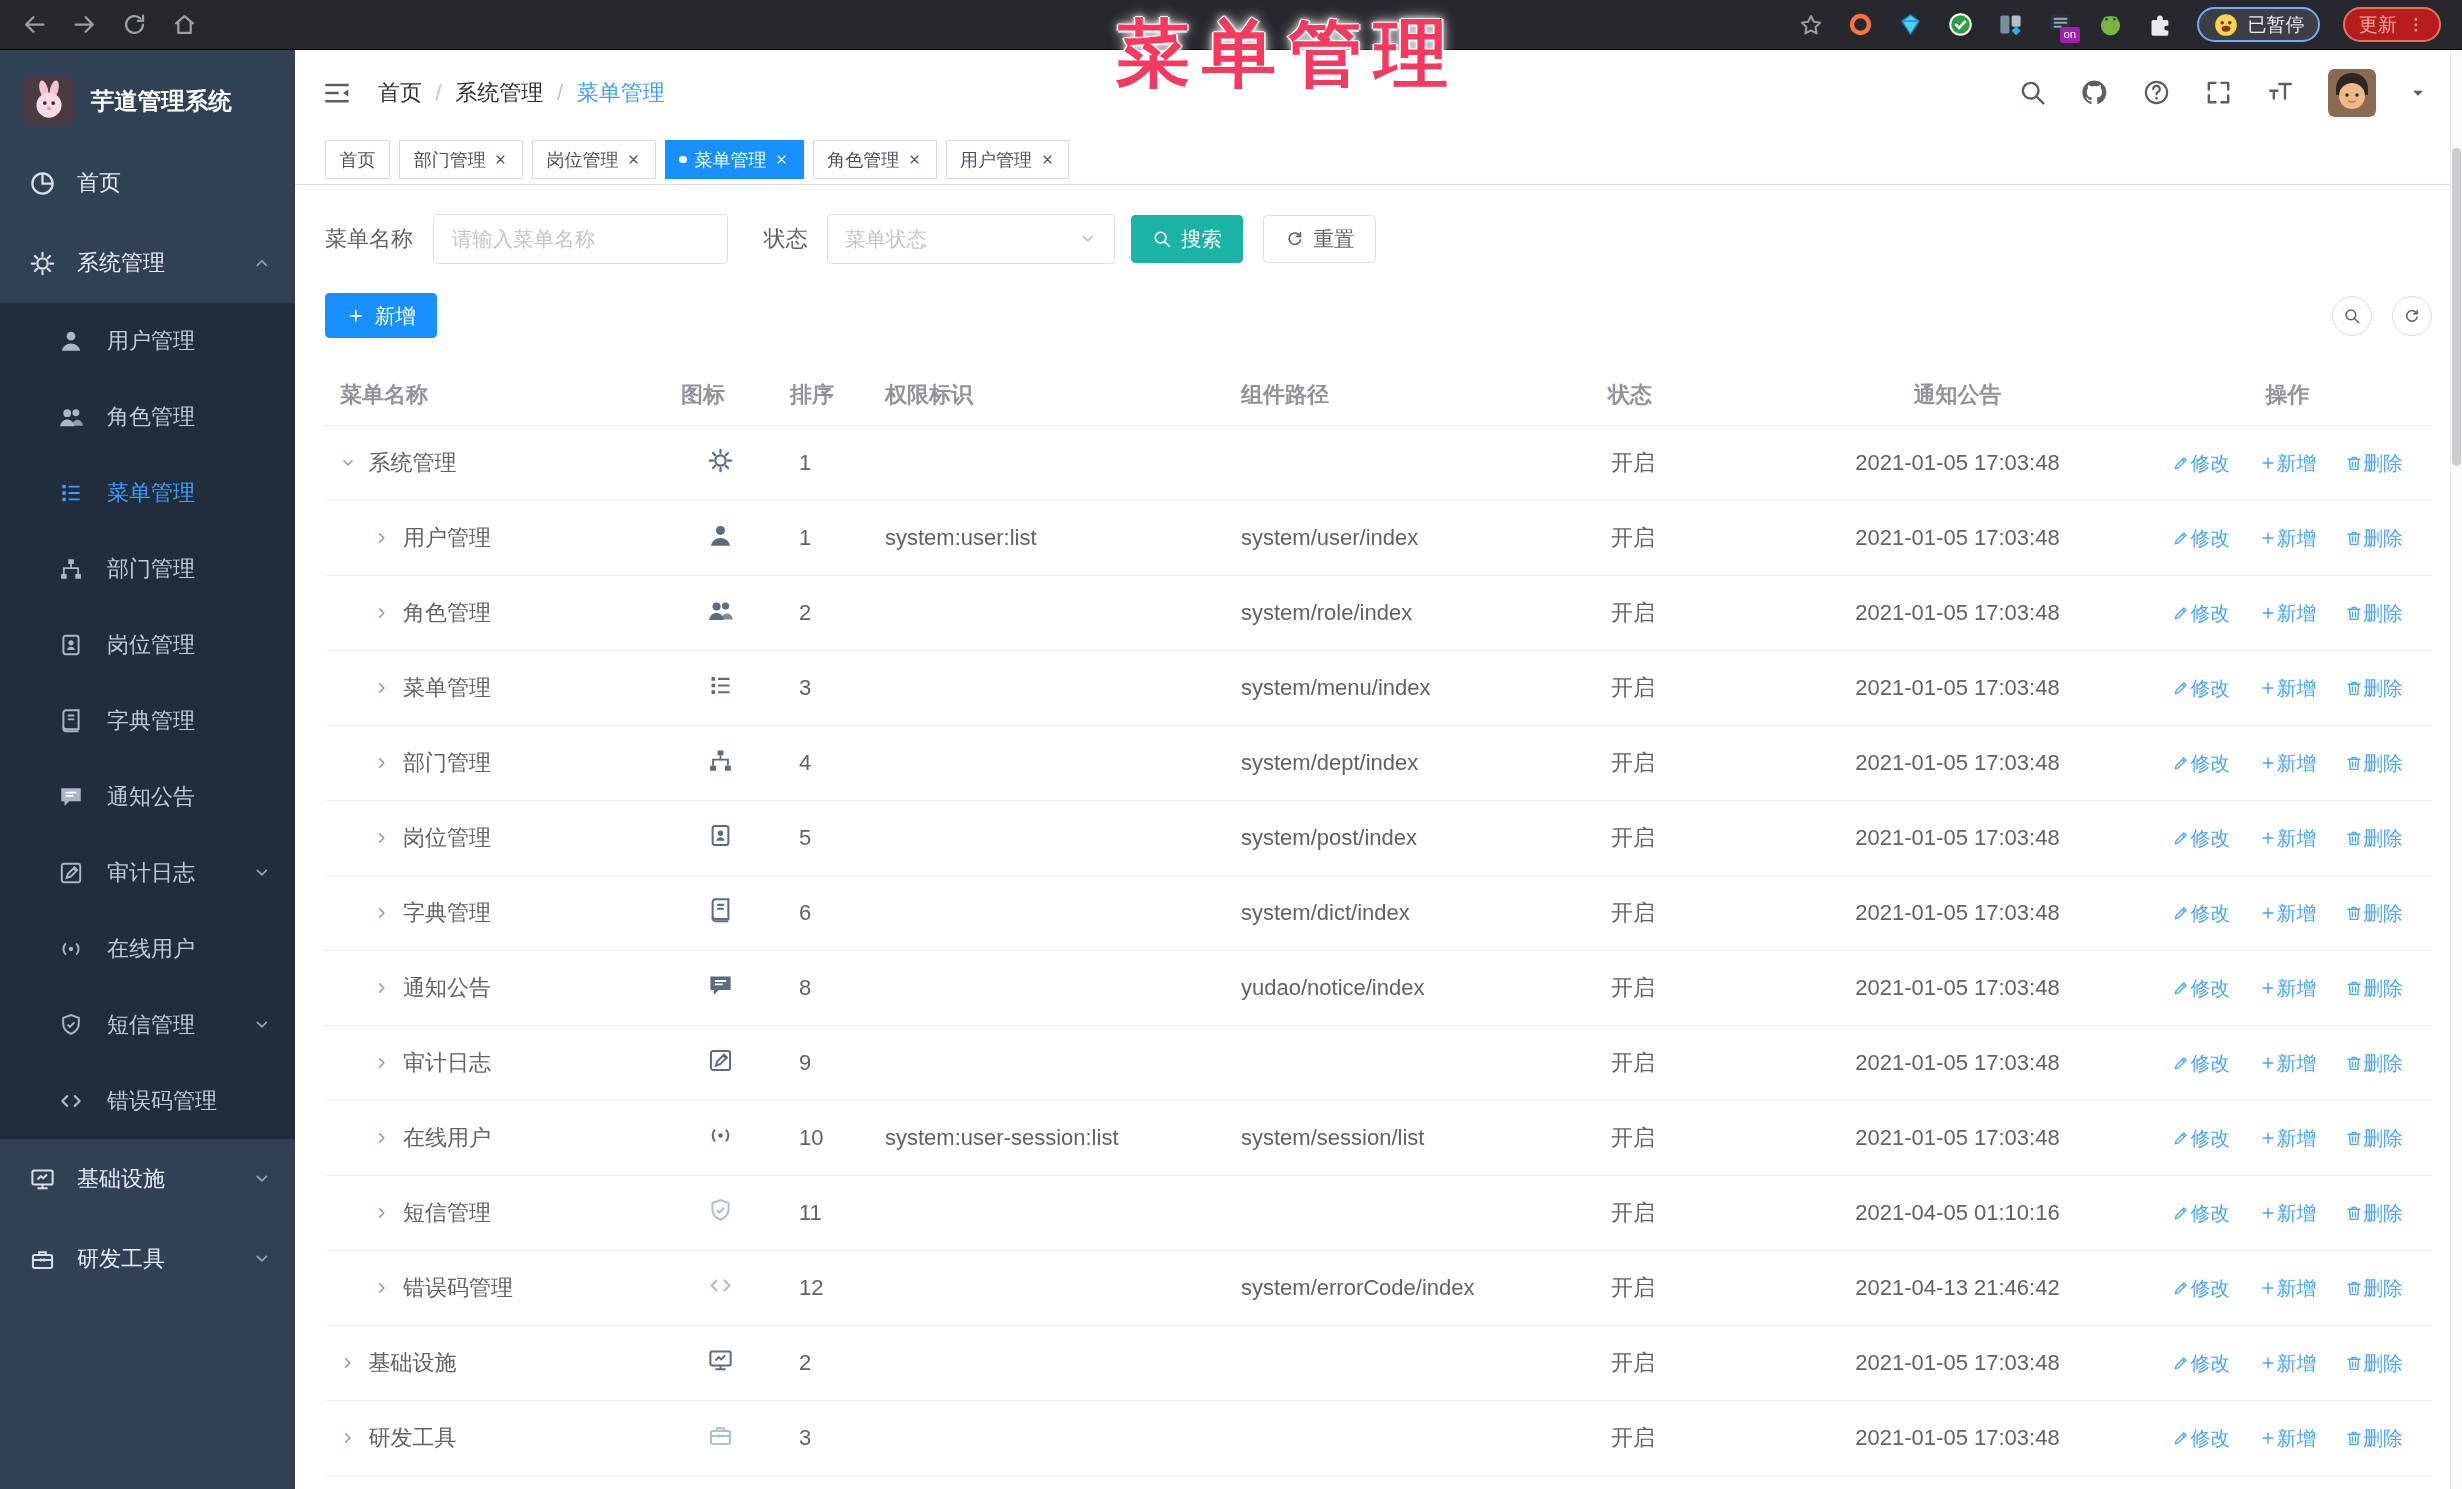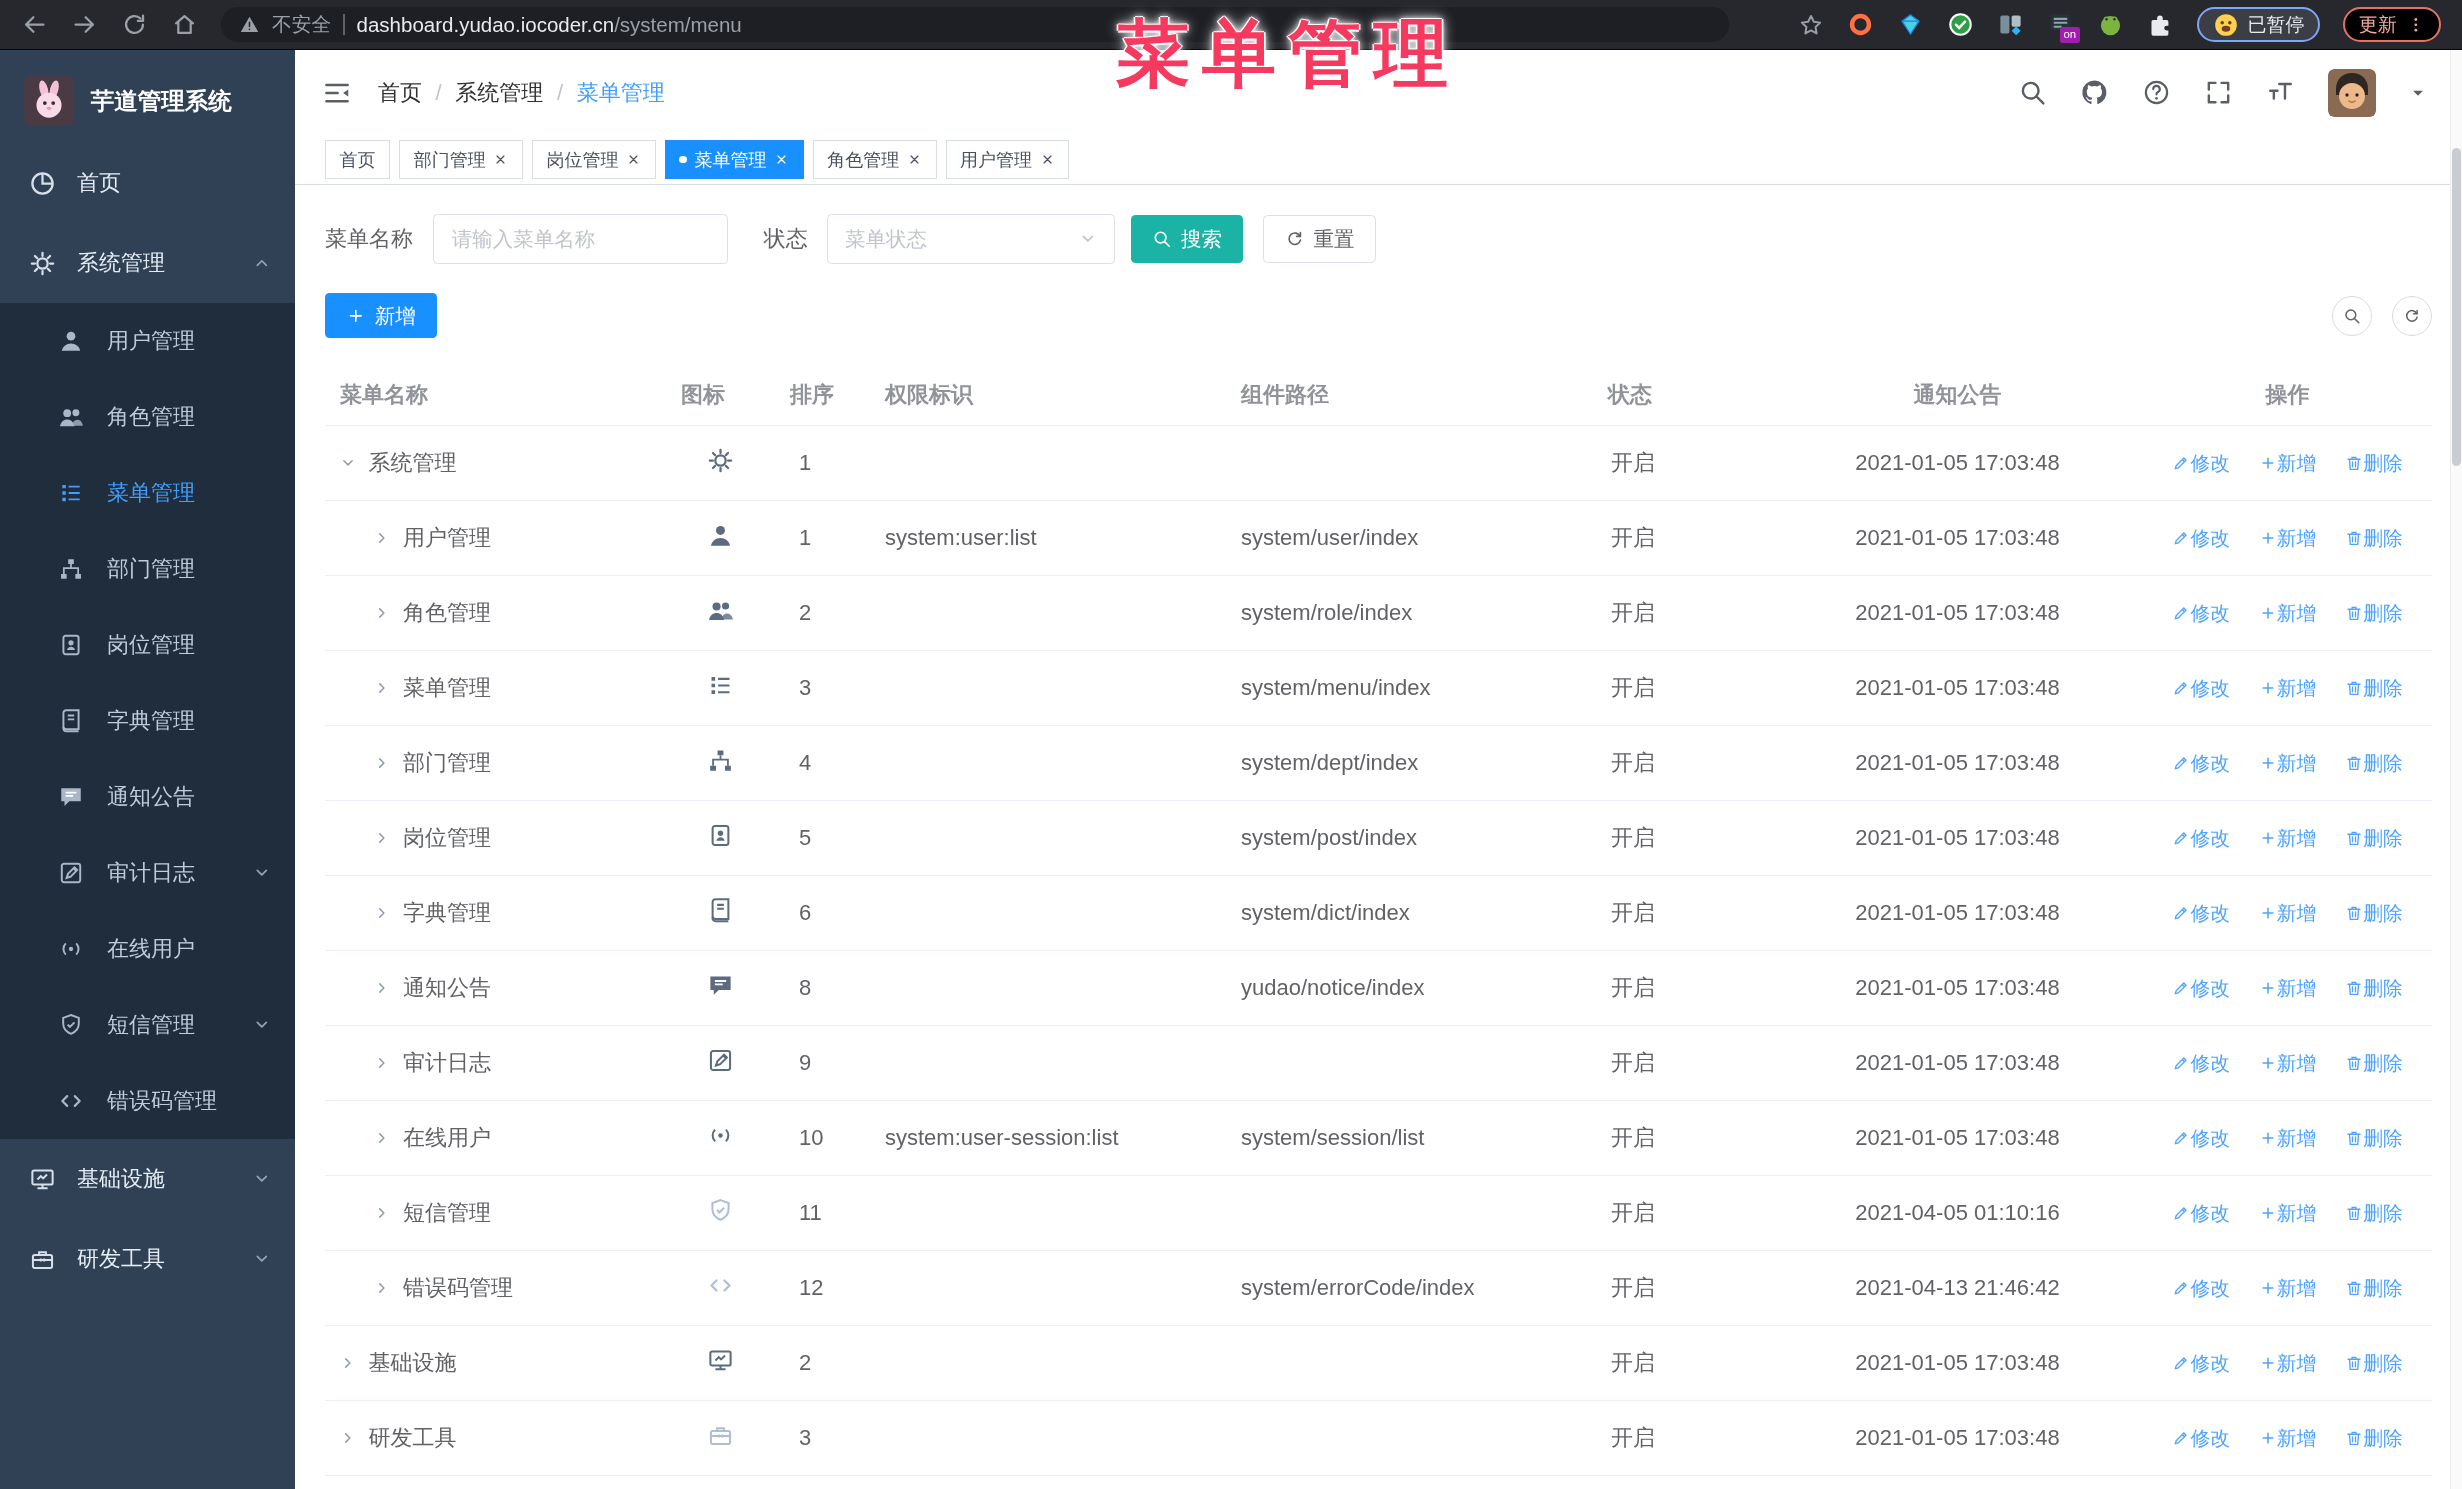--- a/index.html
+++ b/index.html
@@ -20,21 +20,21 @@
   .url{font-size:20.5px;color:#e8eaed;white-space:nowrap;overflow:hidden;}
   .url-path{color:#9aa0a6;}
   .chrome-right{margin-left:auto;display:flex;align-items:center;gap:23px;}
   .star-ic{width:26px;height:26px;color:#9aa0a6;}
   .ext-ic{width:27px;height:27px;position:relative;}
   .on-badge{position:absolute;right:-6px;bottom:-4.5px;background:#a21caf;color:#fff;
             font-size:11.4px;line-height:1.1;padding:1.5px 3.8px;border-radius:2.3px;}
   .pill{display:flex;align-items:center;gap:9px;height:35px;border-radius:18px;
         padding:0 13.6px;font-size:19px;box-sizing:border-box;white-space:nowrap;}
   .pill.paused{border:2.3px solid #7ea6f5;color:#e8eaed;background:#3b3e45;}
-  .pill.update{border:2.3px solid #e57363;color:#f0a899;background:#000000;}
+  .pill.update{border:2.3px solid #e57363;color:#f0a899;background:#b91c1c;}
   .face{width:26px;height:26px;}
   .dots{width:19.7px;height:19.7px;color:#f0a899;}
 
   
   .page{display:flex;height:1440px;}
   .sidebar{width:295px;background:#304156;flex:none;overflow:hidden;}
   .logo{height:85px;display:flex;align-items:center;gap:16.7px;padding-left:24px;margin-top:8px;}
   .logo-img{width:50px;height:50px;border-radius:6px;overflow:hidden;}
   .logo-title{color:#fff;font-size:23.5px;font-weight:700;}
   .side-item{display:flex;align-items:center;cursor:pointer;}
@@ -145,31 +145,20 @@
         <svg viewBox="0 0 24 24" fill="none" stroke="currentColor" stroke-width="2" stroke-linecap="round" stroke-linejoin="round">
           <path d="M19.5 12a7.5 7.5 0 1 1-2.2-5.3"></path>
           <path d="M19.6 4.2v4.6H15"></path>
         </svg>
       </span>
     <span class="nav-ic" data-icon="home-icon">
         <svg viewBox="0 0 24 24" fill="none" stroke="currentColor" stroke-width="2" stroke-linecap="round" stroke-linejoin="round">
           <path d="M4.5 11L12 4.5 19.5 11M6.5 9.5V19.5h11V9.5"></path>
         </svg>
       </span>
-    <div class="addr">
-      <span class="warn" data-icon="warning-icon">
-          <svg viewBox="0 0 24 24">
-            <path d="M12 3.2L22 20.5H2z" fill="currentColor"></path>
-            <path d="M12 9.5v4.8M12 17.4v.2" stroke="#26282d" stroke-width="1.8" stroke-linecap="round" fill="none"></path>
-          </svg>
-        </span>
-      <span class="sec-label">不安全</span>
-      <span class="addr-div"></span>
-      <span class="url"><span>dashboard.yudao.iocoder.cn</span><span class="url-path">/system/menu</span></span>
-    </div>
     <div class="chrome-right">
       <span class="star-ic" data-icon="star-icon">
           <svg viewBox="0 0 24 24" fill="none" stroke="currentColor" stroke-width="1.8" stroke-linejoin="round">
             <path d="M12 3.6l2.6 5.4 5.9.8-4.3 4.1 1 5.9L12 17l-5.2 2.8 1-5.9L3.5 9.8l5.9-.8z"></path>
           </svg>
         </span>
       <span class="ext-ic" data-icon="ext-orange-icon">
           <svg viewBox="0 0 24 24" fill="none">
             <circle cx="12" cy="12" r="7.5" stroke="#ff7043" stroke-width="4"></circle>
           </svg>

